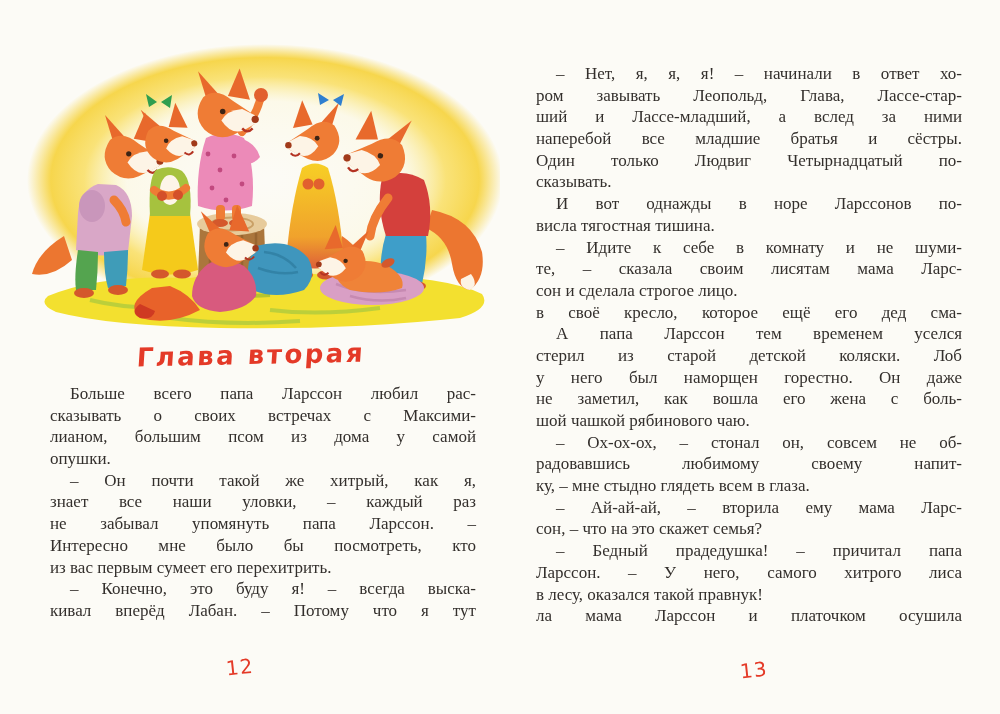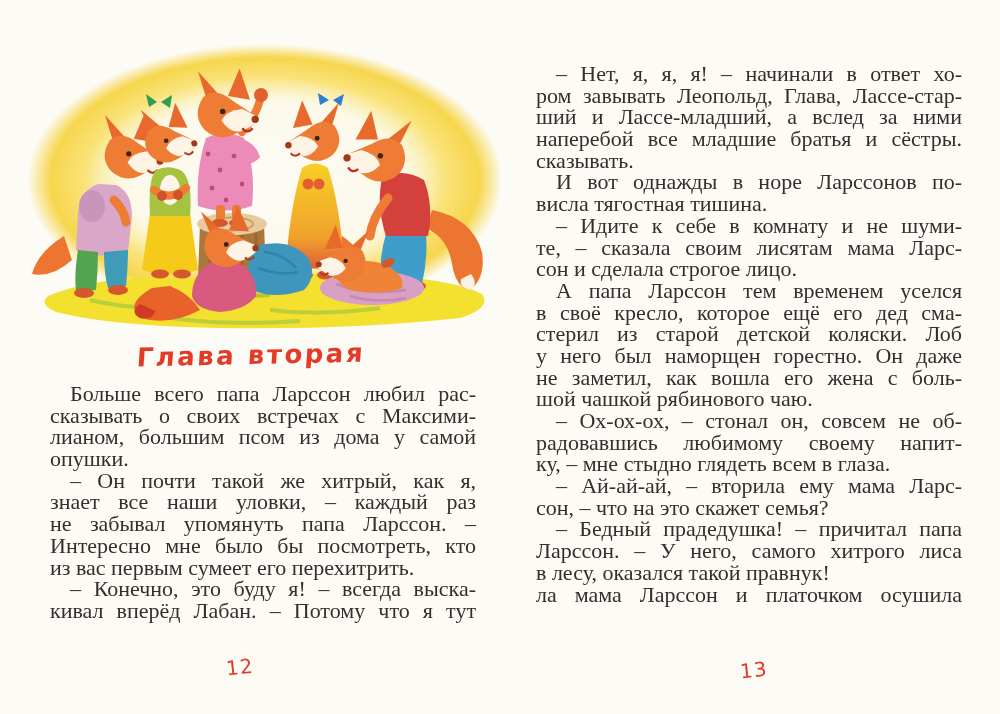--- a/index.html
+++ b/index.html
@@ -3,21 +3,21 @@
 <meta charset="utf-8">
 <style>
   :root{ --red:#e43a28; --ink:#332f2c; --paper:#fcfbf6; }
   html,body{margin:0;padding:0;background:#ffffff;}
   .spread{position:relative;width:1000px;height:714px;background:var(--paper);
           font-family:"Liberation Serif",serif;color:var(--ink);overflow:hidden;}
   .illustration{position:absolute;left:20px;top:38px;width:480px;height:292px;}
   .chapter-title{position:absolute;left:38px;top:340px;width:426px;margin:0;text-align:center;
           font-family:"DejaVu Sans",sans-serif;font-weight:600;font-size:26px;letter-spacing:2.5px;
           color:var(--red);transform:rotate(-1.2deg) skewX(-5deg);}
-  .text-block{position:absolute;width:426px;font-size:22px;line-height:21.7px;
+  .text-block{position:absolute;width:426px;font-size:17px;line-height:21.7px;
           font-family:"Liberation Serif",serif;}
   #left-text{left:50px;top:383px;}
   #right-text{left:536px;top:63px;}
   .line{text-align:justify;text-align-last:justify;height:21.7px;overflow:visible;}
   .line.first{text-indent:20px;}
   .line.end{text-align-last:left;}
   .page-number{position:absolute;font-family:"DejaVu Sans",sans-serif;font-size:20px;font-weight:500;
           color:var(--red);transform:rotate(-6deg);letter-spacing:1px;}
   #pn-left{left:226px;top:655px;}
   #pn-right{left:740px;top:658px;}
@@ -176,28 +176,29 @@
 
     <div class="page-number" id="pn-left">12</div>
   </section>
 
   <section>
     <div class="text-block" id="right-text">
         <div class="line first">– Нет, я, я, я! – начинали в ответ хо-</div>
         <div class="line">ром завывать Леопольд, Глава, Лассе-стар-</div>
         <div class="line">ший и Лассе-младший, а вслед за ними</div>
         <div class="line">наперебой все младшие братья и сёстры.</div>
+        <div class="line">Один только Людвиг Четырнадцатый по-</div>
         <div class="line end">сказывать.</div>
         <div class="line first">И вот однажды в норе Ларссонов по-</div>
         <div class="line end">висла тягостная тишина.</div>
         <div class="line first">– Идите к себе в комнату и не шуми-</div>
         <div class="line">те, – сказала своим лисятам мама Ларс-</div>
         <div class="line end">сон и сделала строгое лицо.</div>
+        <div class="line">в своё кресло, которое ещё его дед сма-</div>
         <div class="line first">А папа Ларссон тем временем уселся</div>
-        <div class="line">в своё кресло, которое ещё его дед сма-</div>
         <div class="line">стерил из старой детской коляски. Лоб</div>
         <div class="line">у него был наморщен горестно. Он даже</div>
         <div class="line">не заметил, как вошла его жена с боль-</div>
         <div class="line end">шой чашкой рябинового чаю.</div>
         <div class="line first">– Ох-ох-ох, – стонал он, совсем не об-</div>
         <div class="line">радовавшись любимому своему напит-</div>
         <div class="line end">ку, – мне стыдно глядеть всем в глаза.</div>
         <div class="line first">– Ай-ай-ай, – вторила ему мама Ларс-</div>
         <div class="line end">сон, – что на это скажет семья?</div>
         <div class="line first">– Бедный прадедушка! – причитал папа</div>

